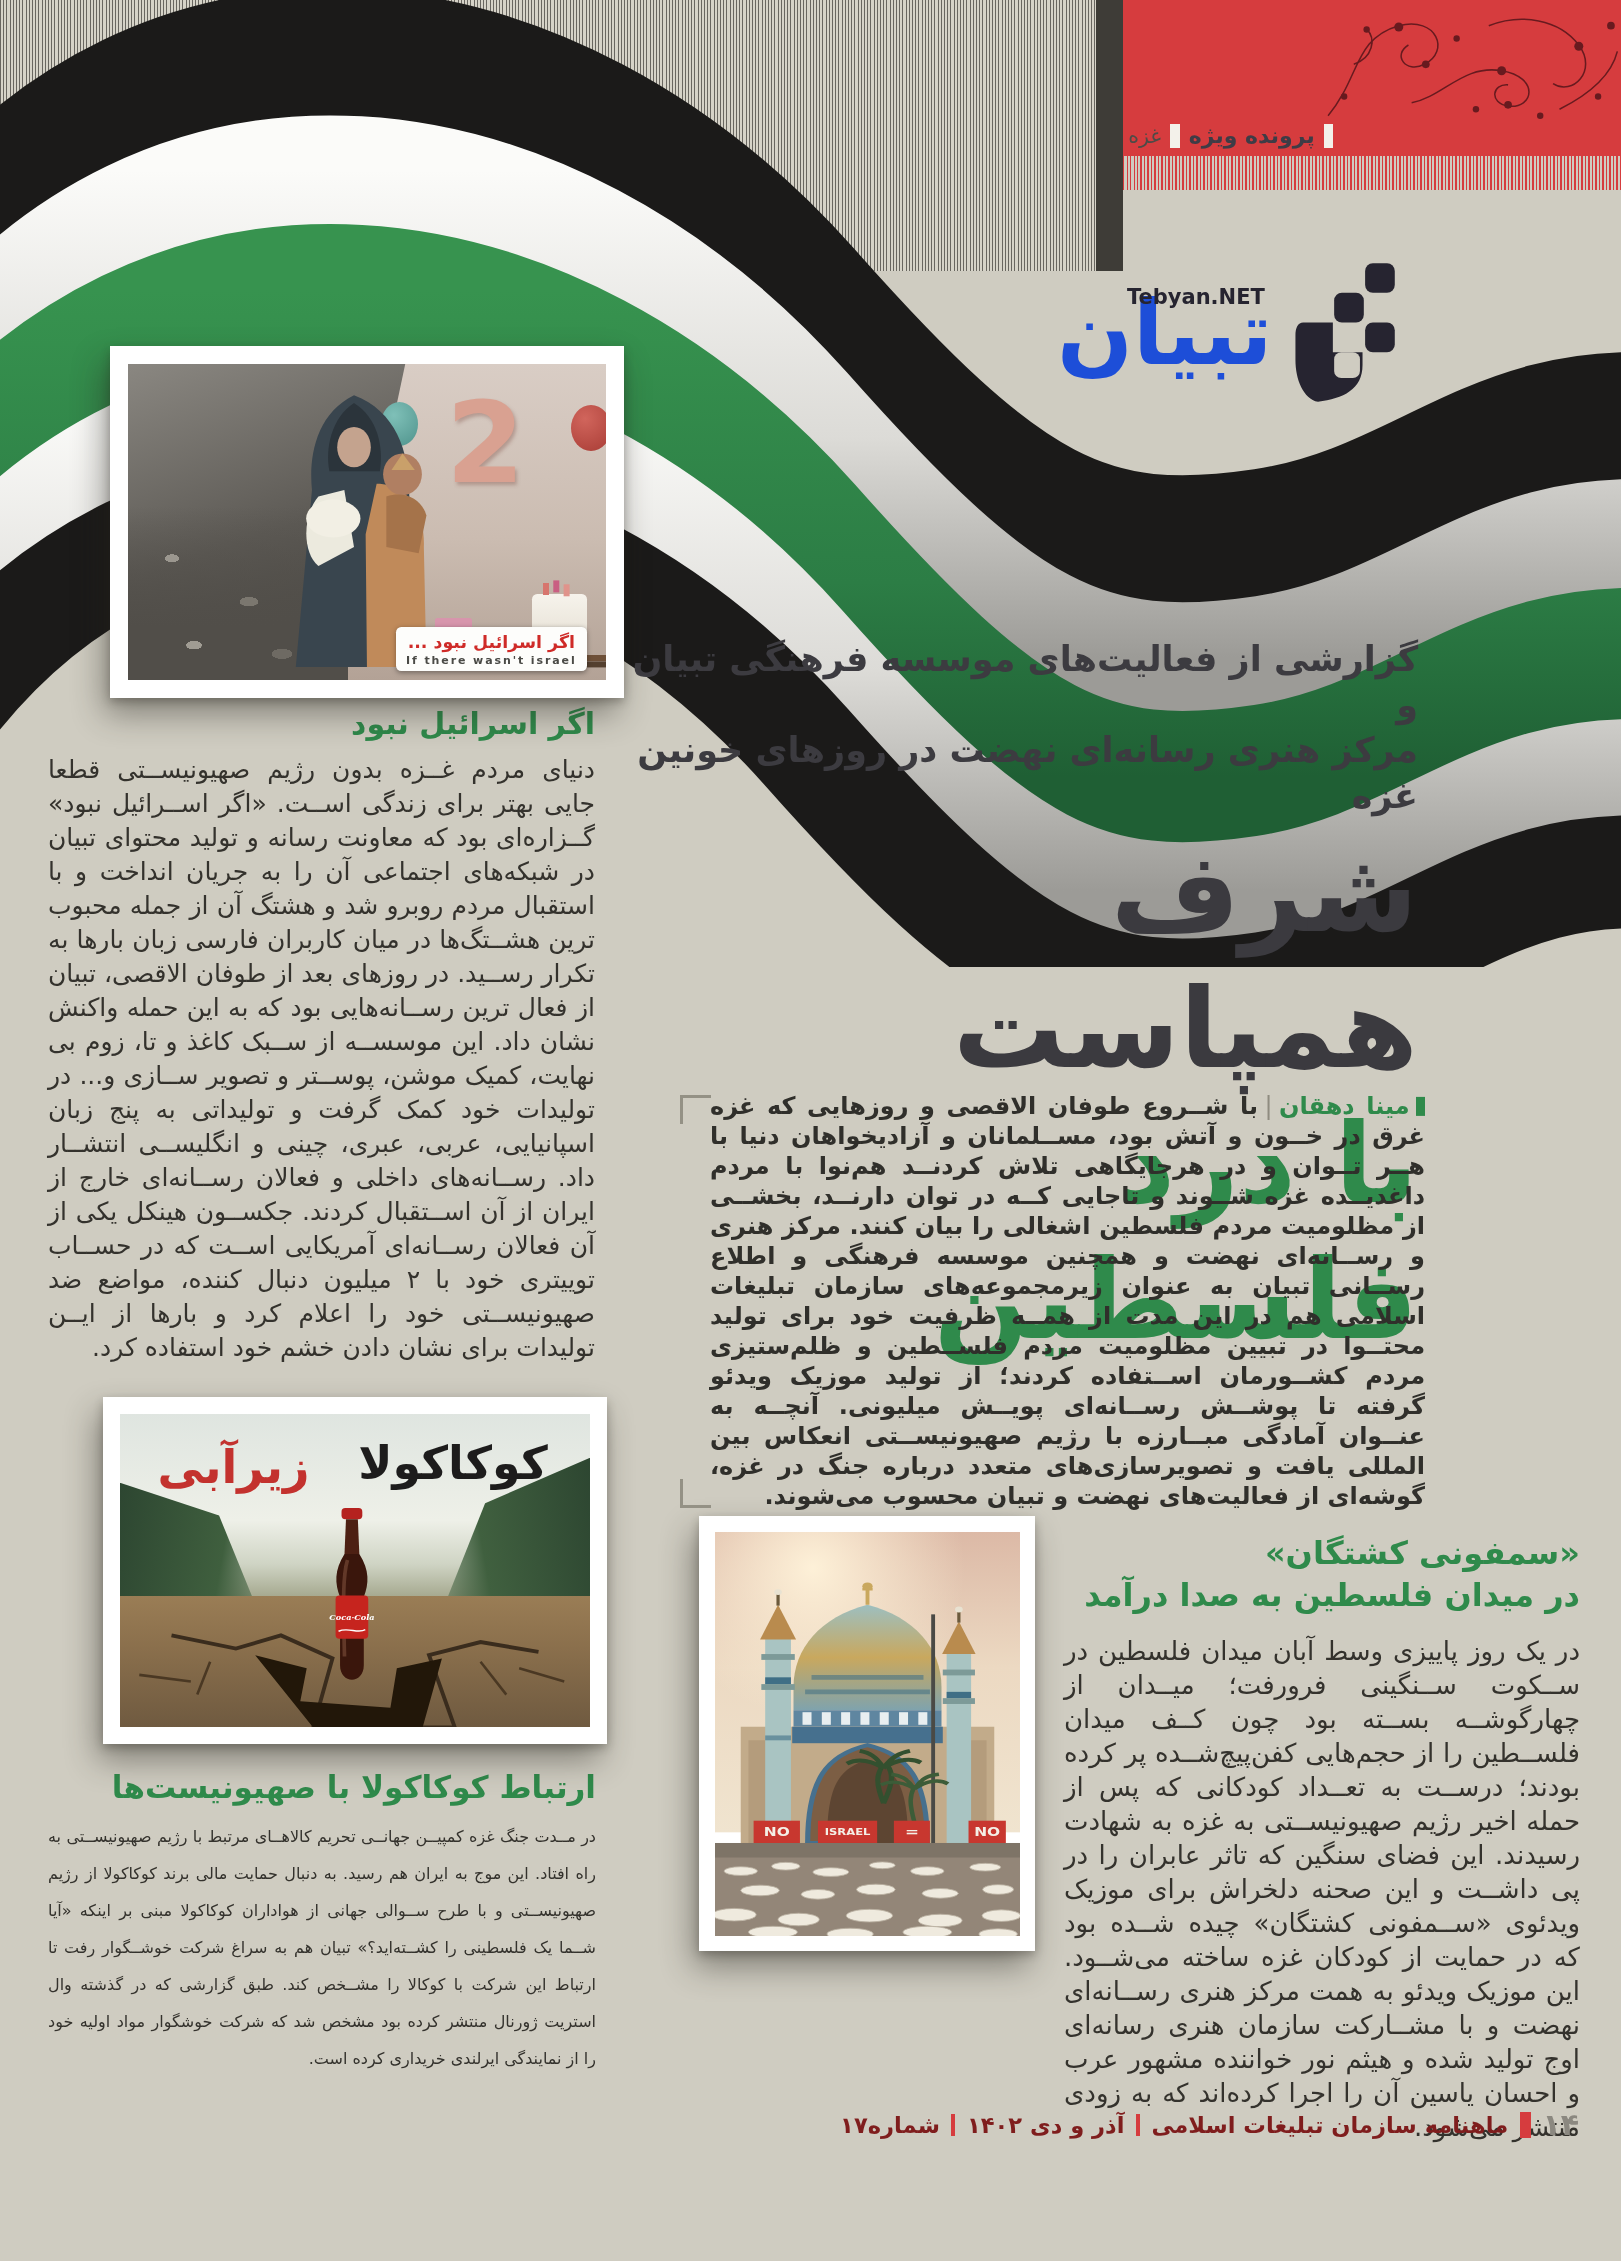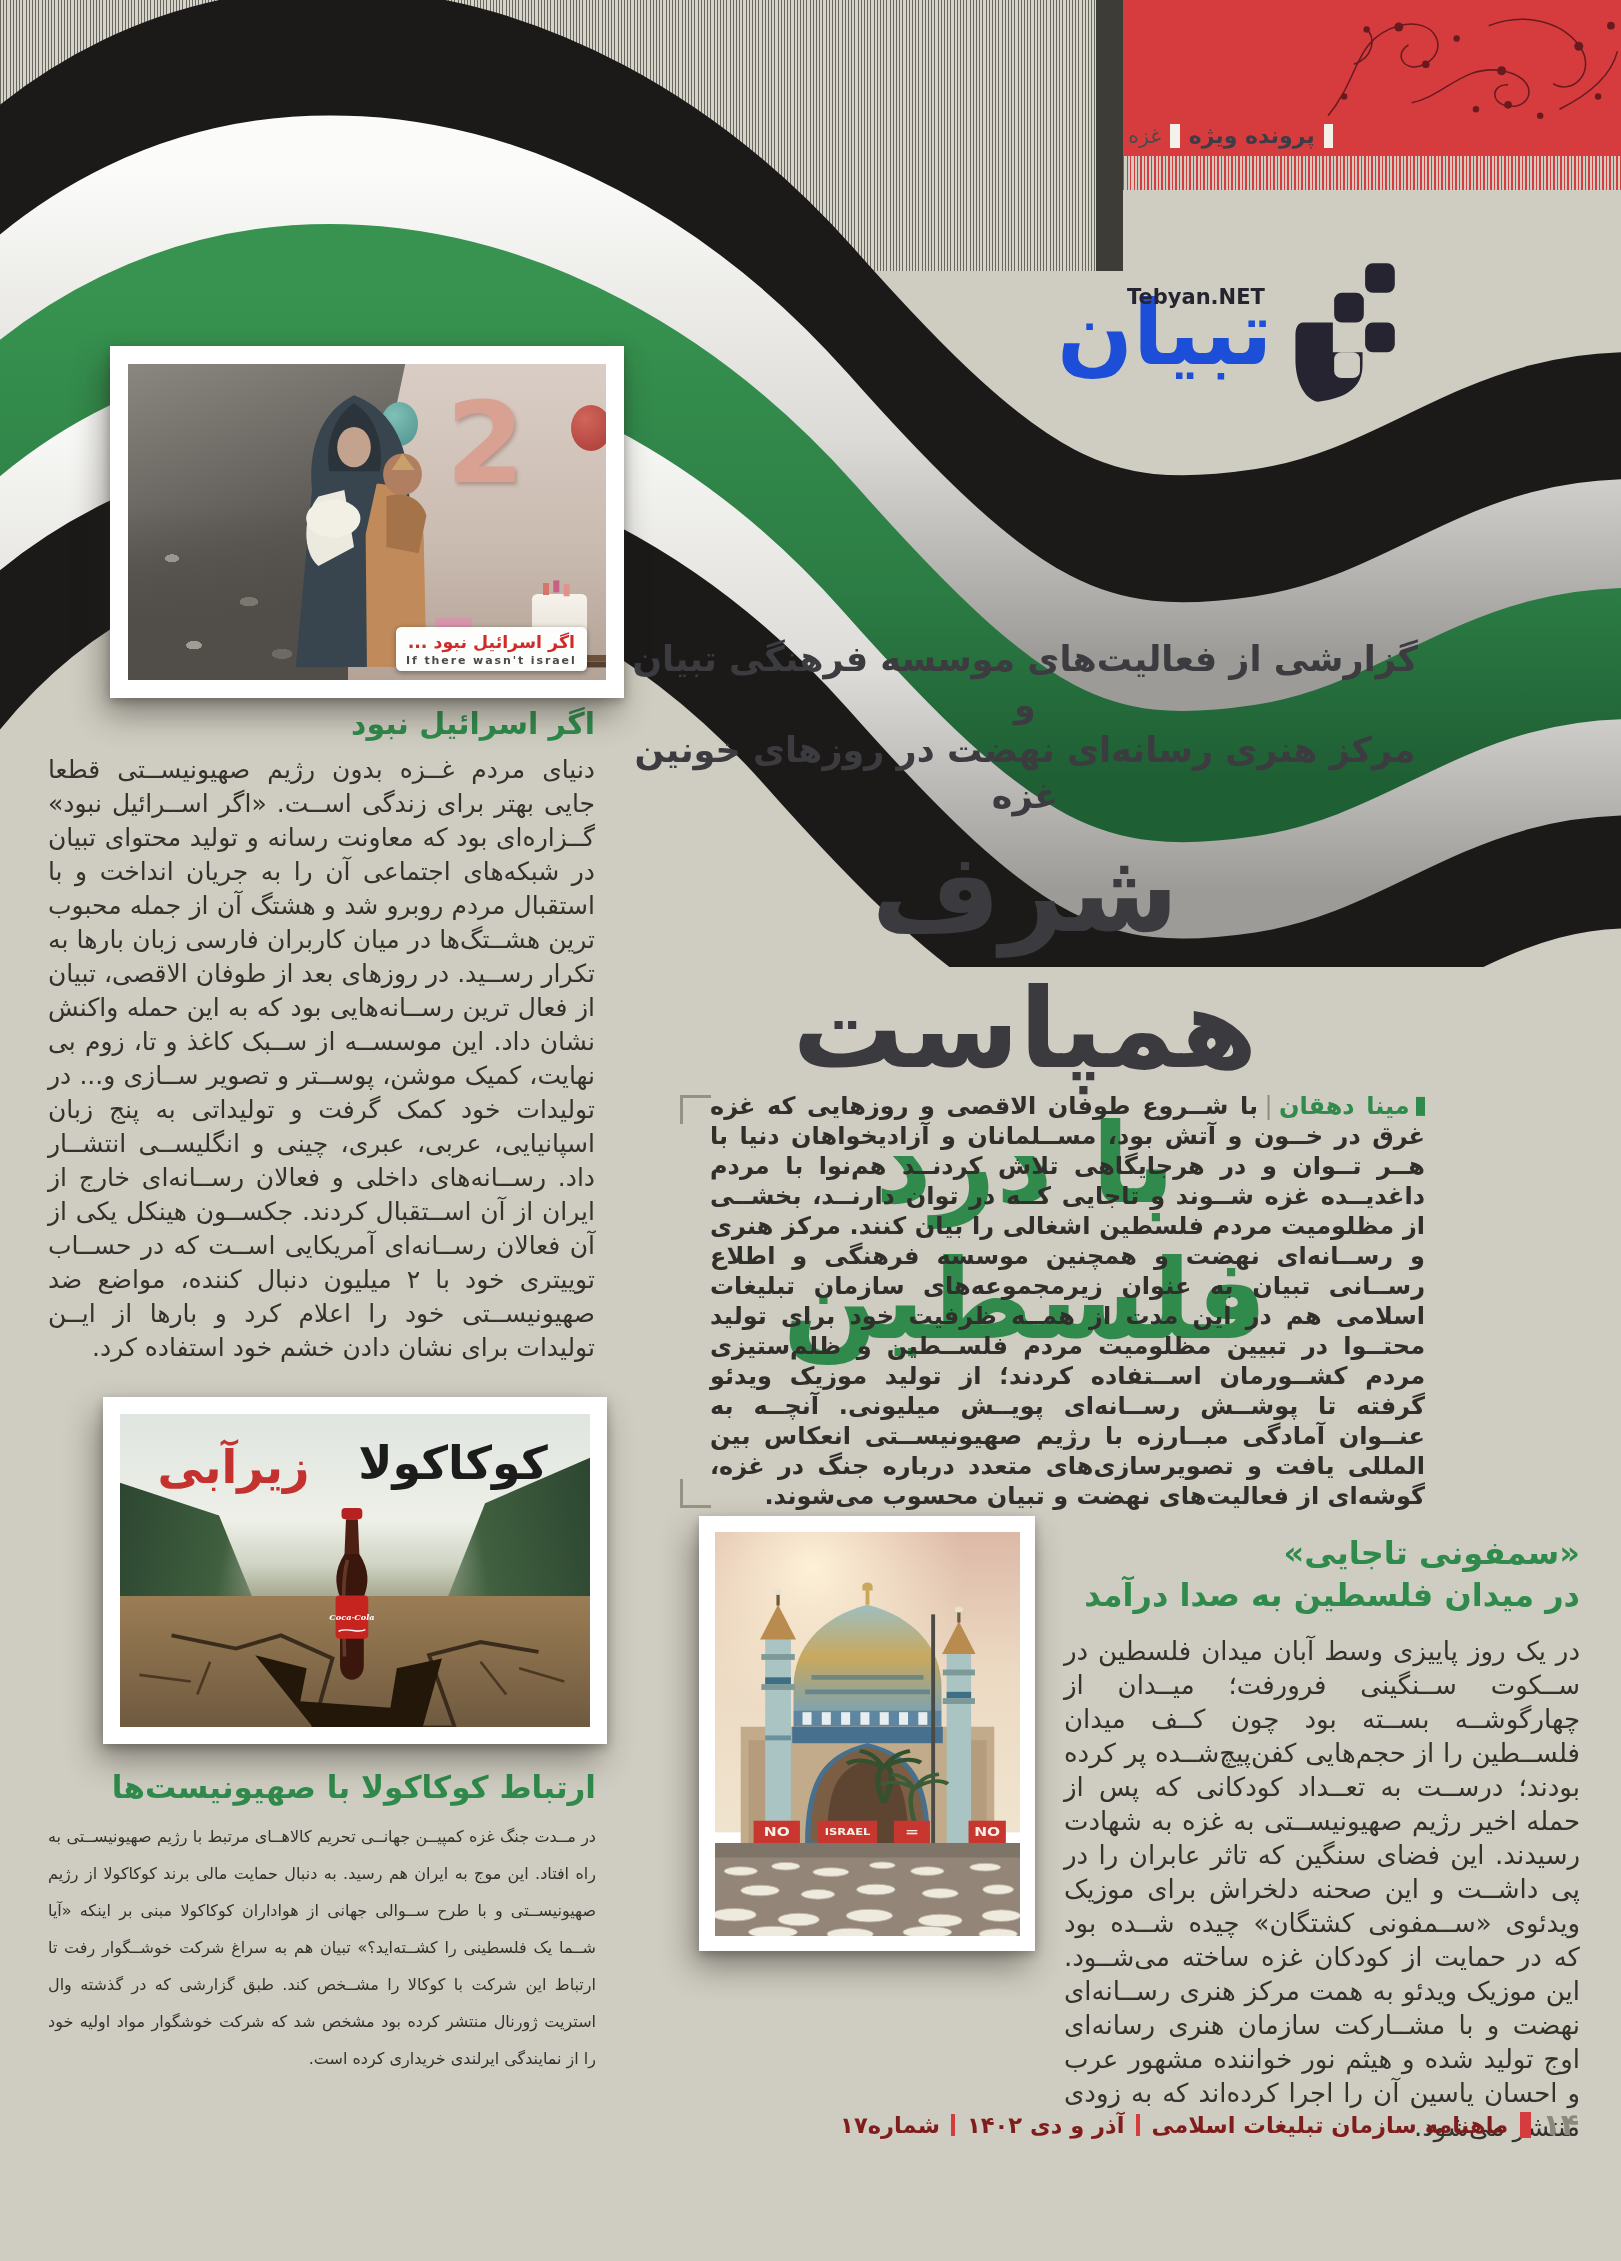--- a/index.html
+++ b/index.html
@@ -49,21 +49,21 @@
   .m-table{position:absolute;right:0;bottom:6%;width:42%;height:6.4px;background:#6e5038;box-shadow:0 6.4px 0 #54402f;}
   .cake{position:absolute;right:4%;bottom:9%;width:55px;height:58px;background:linear-gradient(180deg,#f6f3ec,#e4ddd0);border-radius:5.2px;}
   .cake::after{content:"";position:absolute;top:-10.3px;left:11.6px;width:5.2px;height:11.6px;background:#d7756d;box-shadow:10.3px -2.6px 0 #c95f82,20.6px 1.3px 0 #e0938b;}
   .gift{position:absolute;right:28%;bottom:10%;width:37px;height:30px;background:#d795ac;border-radius:2.6px;}
   .mother{position:absolute;left:27%;top:8%;width:46%;height:92%;}
   .caption-chip{position:absolute;right:4%;bottom:3%;background:#fdfdfb;border-radius:5.2px;padding:5.2px 10.3px 3.9px;text-align:center;box-shadow:0 1.9px 5.2px rgba(0,0,0,.35);}
   .caption-fa{color:#cf2b28;font-weight:bold;font-size:17.4px;direction:rtl;}
   .caption-en{color:#4a4a46;font-weight:bold;font-size:11px;letter-spacing:1.9px;margin-top:1.3px;}
 
   
-  .lead-wrap{position:absolute;right:204px;top:637px;width:786px;text-align:center;direction:rtl;z-index:5;}
+  .lead-wrap{position:absolute;right:204px;top:637px;width:786px;text-align:right;direction:rtl;z-index:5;}
   .overline{font-size:35px;font-weight:bold;color:#3c3b40;line-height:1.3;}
   .hl1{font-size:111px;font-weight:bold;color:#3b3a3f;line-height:1.22;margin-top:6.4px;letter-spacing:-1.3px;}
   .hl2{font-size:111px;font-weight:bold;color:#2f8a4b;line-height:1.22;letter-spacing:-1.3px;}
   .intro-wrap{position:absolute;right:197px;top:1091px;width:715px;direction:rtl;z-index:5;}
   .intro{font-size:24px;font-weight:bold;color:#302f2b;line-height:30px;text-align:justify;}
   .byline{color:#2f8a4b;}
   .byline .sq{display:inline-block;width:9px;height:19.3px;background:#2f8a4b;margin-left:6.4px;transform:translateY(1.9px);}
   .byline-sep{color:#8f8c80;font-weight:normal;padding:0 6.4px;}
   .corner{position:absolute;width:28px;height:26px;border:0 solid #949185;}
   .corner.tl{left:-30px;top:3.9px;border-left-width:3.2px;border-top-width:3.2px;}
@@ -371,21 +371,21 @@
             <ellipse cx="210" cy="830" rx="36" ry="12"></ellipse>
             <ellipse cx="330" cy="826" rx="38" ry="12"></ellipse>
             <ellipse cx="440" cy="830" rx="30" ry="11"></ellipse>
         </g>
       </svg>
     </div>
   </div>
 
   <div class="article" id="art-symphony">
     <h2>
-      <div>«سمفونی تاجایی»</div>
+      <div>«سمفونی کشتگان»</div>
       <div>در میدان فلسطین به صدا درآمد</div>
     </h2>
     <p>در یک روز پاییزی وسط آبان میدان فلسطین در ســکوت ســنگینی فرورفت؛ میــدان از چهارگوشــه بســته بود چون کــف میدان فلســطین را از حجم‌هایی کفن‌پیچ‌شــده پر کرده بودند؛ درســت به تعــداد کودکانی که پس از حمله اخیر رژیم صهیونیســتی به غزه به شهادت رسیدند. این فضای سنگین که تاثر عابران را در پی داشــت و این صحنه دلخراش برای موزیک ویدئوی «ســمفونی کشتگان» چیده شــده بود که در حمایت از کودکان غزه ساخته می‌شــود. این موزیک ویدئو به همت مرکز هنری رســانه‌ای نهضت و با مشــارکت سازمان هنری رسانه‌ای اوج تولید شده و هیثم نور خواننده مشهور عرب و احسان یاسین آن را اجرا کرده‌اند که به زودی منتشر می‌شود.</p>
   </div>
 
   <div class="footer">
     <span class="pagenum">۱۴</span>
     <span class="fbar"></span>
     <span class="ftext">ماهنامه سازمان تبلیغات اسلامی</span>
     <span class="fsep"></span>

